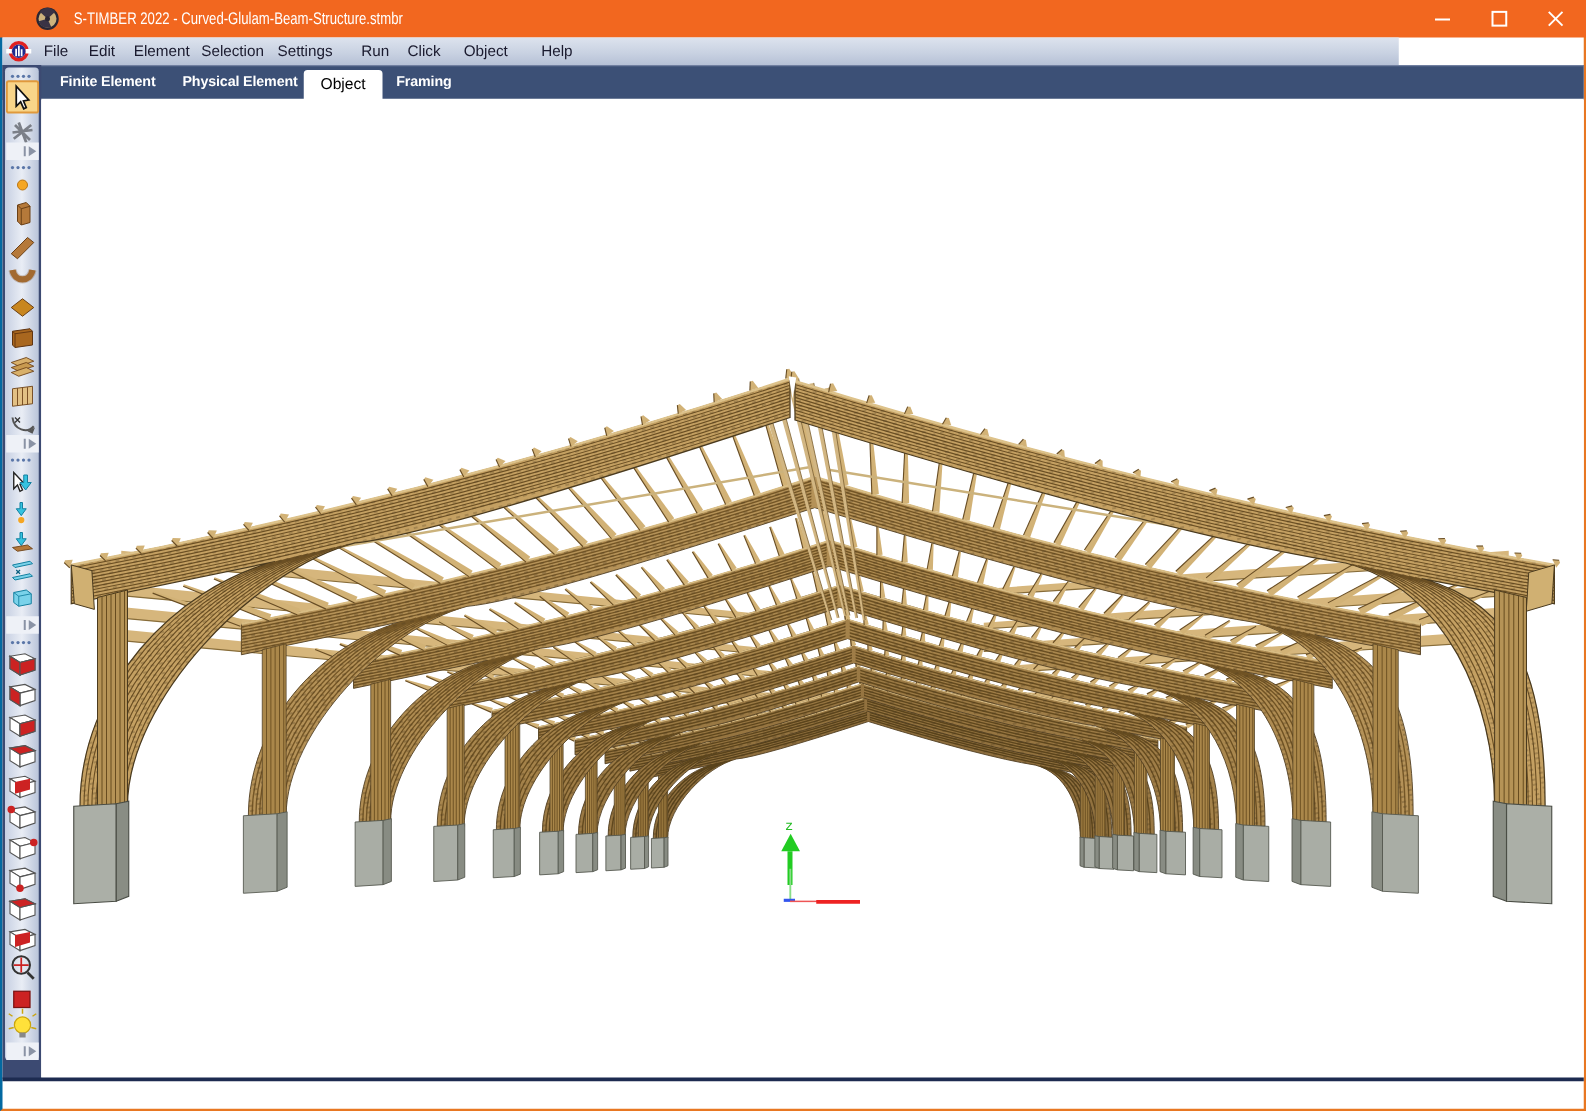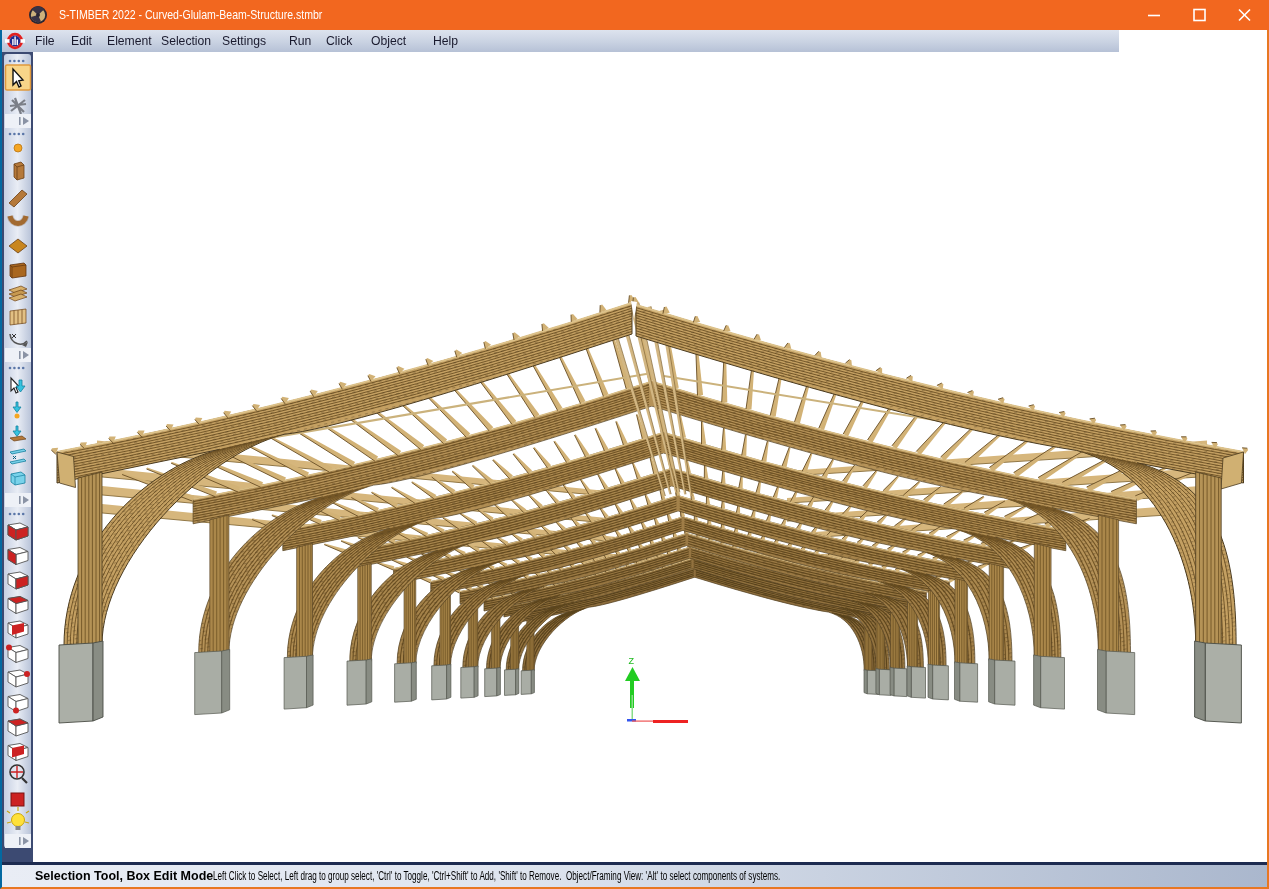--- a/index.html
+++ b/index.html
@@ -50,20 +50,28 @@
   </svg>
   <div class="mi" style="left:33px">File</div>
   <div class="mi" style="left:69px">Edit</div>
   <div class="mi" style="left:105px">Element</div>
   <div class="mi" style="left:159px">Selection</div>
   <div class="mi" style="left:220px">Settings</div>
   <div class="mi" style="left:287px">Run</div>
   <div class="mi" style="left:324px">Click</div>
   <div class="mi" style="left:369px">Object</div>
   <div class="mi" style="left:431px">Help</div>
+ </div>
+ <div id="tabbar">
+  <div class="tab" style="left:46px">Finite Element</div>
+  <div class="tab" style="left:144px">Physical Element</div>
+  <div id="activetab">
+        <span>Object</span>
+      </div>
+  <div class="tab" style="left:315px">Framing</div>
  </div>
  <div id="toolcol"></div>
  <div id="viewport">
   <svg width="1234" height="783" viewBox="31 79 1234 783">
 <defs>
           <pattern id="xh" width="7" height="4" patternUnits="userSpaceOnUse" patternTransform="rotate(-14)">
             <rect x="0" y="1" width="3.2" height="1.2" fill="#4e3b1e"></rect>
           </pattern>
         </defs>
 <g>
@@ -1259,17 +1267,13 @@
         <rect x="9" y="793" width="13" height="13" fill="#cc2222" stroke="#7a1212" stroke-width="1"></rect>
         <circle cx="16" cy="820" r="6.5" fill="#ffe13a" stroke="#caa50f" stroke-width="1"></circle>
         <rect x="13.5" y="826" width="5" height="4" fill="#888"></rect>
         <path d="M8,813 l-3,-2 M24,813 l3,-2 M16,811 v-4 M9,822 l-4,1 M23,822 l4,1" stroke="#caa50f" stroke-width="1.2"></path>
         <rect x="3" y="834" width="26" height="14" fill="#eef1f7"></rect>
         <rect x="17" y="837" width="1.6" height="8" fill="#8a93a5"></rect>
         <polygon points="21,837 27,841 21,845" fill="#8a93a5"></polygon>
       </g>
  </svg>
  <div id="sepline"></div>
- <div id="statusbar">
-  <b>Selection Tool, Box Edit Mode</b>
-  <span>Left Click to Select, Left drag to group select, 'Ctrl' to Toggle, 'Ctrl+Shift' to Add, 'Shift' to Remove.&nbsp; Object/Framing View: 'Alt' to select components of systems.</span>
- </div>
 </div>
 
 </body></html>

